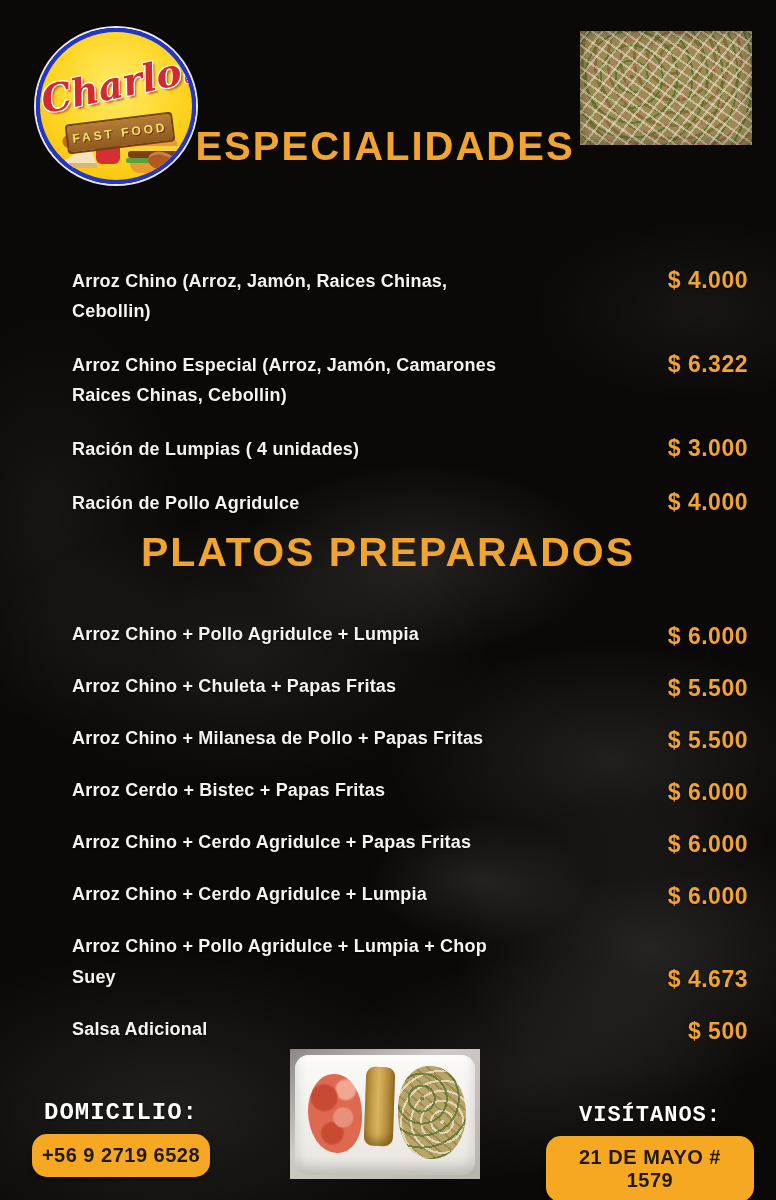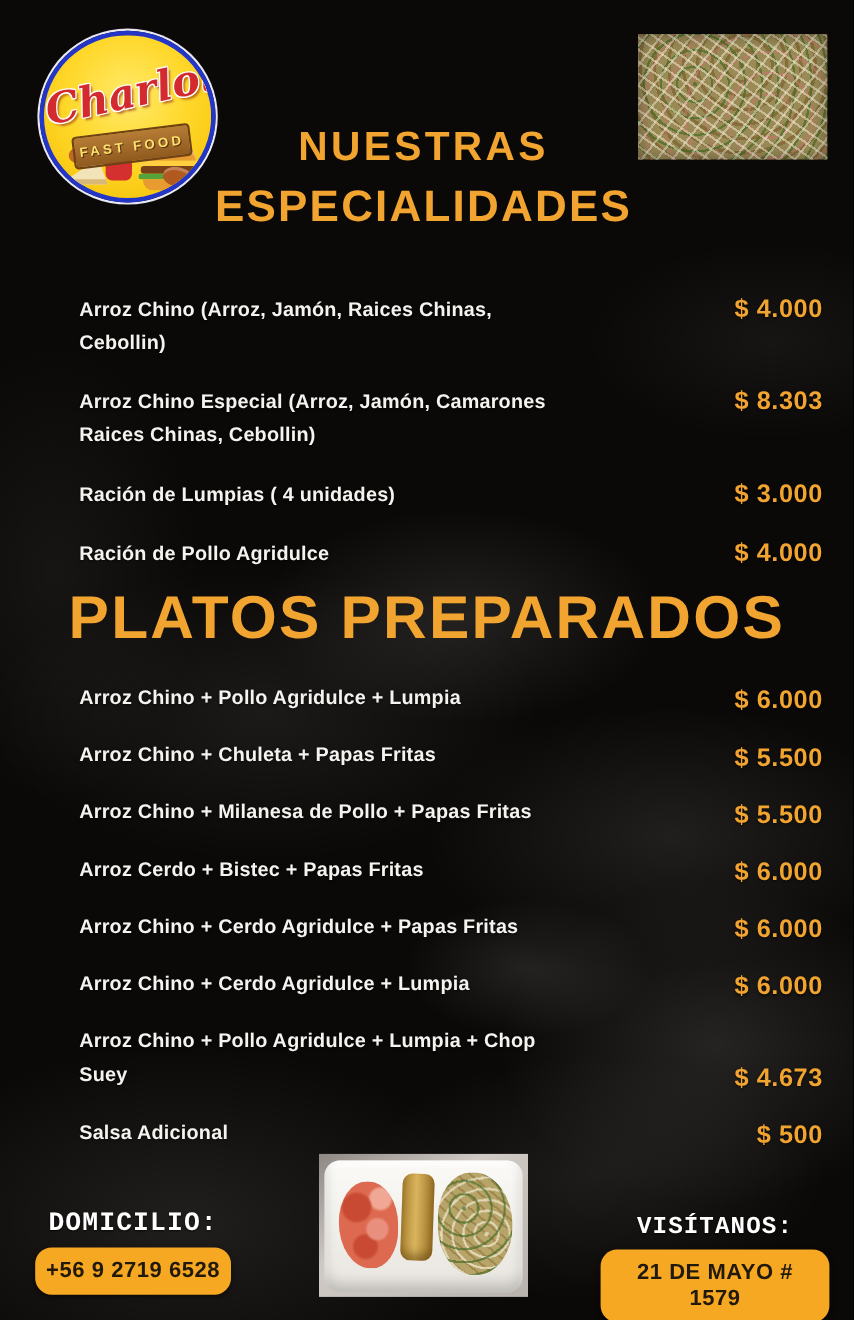--- a/index.html
+++ b/index.html
@@ -143,21 +143,21 @@
     text-shadow:0 1px 2px rgba(0,0,0,.6);
   }
   .prepared .item-name{line-height:31px;}
   .item-price{
     margin-left:auto;width:100px;text-align:right;
     color:var(--accent);font-size:23px;font-weight:bold;letter-spacing:.5px;line-height:28px;
     text-shadow:0 1px 2px rgba(0,0,0,.6);
   }
   .section-heading{
     position:absolute;left:0;top:529px;width:776px;text-align:center;
-    color:var(--accent);font-size:55px;font-weight:bold;letter-spacing:2px;
+    color:var(--accent);font-size:41px;font-weight:bold;letter-spacing:2px;
   }
 
   
   .footer-label{color:#FFFFFF;font-weight:bold;text-shadow:0 1px 2px rgba(0,0,0,.7);font-family:Liberation Mono, monospace;}
   .delivery-block{position:absolute;left:28px;top:1099px;width:186px;text-align:center;}
   .delivery-block .footer-label{font-size:24px;letter-spacing:1px;}
   .visit-block{position:absolute;left:546px;top:1103px;width:208px;text-align:center;}
   .visit-block .footer-label{font-size:22px;letter-spacing:1px;}
   .pill{
     display:inline-block;margin-top:8px;
@@ -192,38 +192,37 @@
         <div class="shape drumstick"></div>
       </div>
       <div class="logo-script">Charlot</div>
       <div class="logo-board">
         <span>FAST FOOD</span>
       </div>
     </div>
   </div>
 
   <div class="title-block">
-    <div class="title-line1">NUESTRAS</div>
     <div class="title-line2">ESPECIALIDADES</div>
   </div>
 
   <div class="photo-top"></div>
 
   <div class="menu-list specials">
 
       <div class="menu-row">
         <div class="item-name">Arroz Chino (Arroz, Jamón, Raices Chinas,
 Cebollin)</div>
         <div class="item-price">$ 4.000</div>
       </div>
 
       <div class="menu-row">
         <div class="item-name">Arroz Chino Especial (Arroz, Jamón, Camarones
 Raices Chinas, Cebollin)</div>
-        <div class="item-price">$ 8.303</div>
+        <div class="item-price">$ 6.322</div>
       </div>
 
       <div class="menu-row">
         <div class="item-name">Ración de Lumpias ( 4 unidades)</div>
         <div class="item-price">$ 3.000</div>
       </div>
 
       <div class="menu-row">
         <div class="item-name">Ración de Pollo Agridulce</div>
         <div class="item-price">$ 4.000</div>

